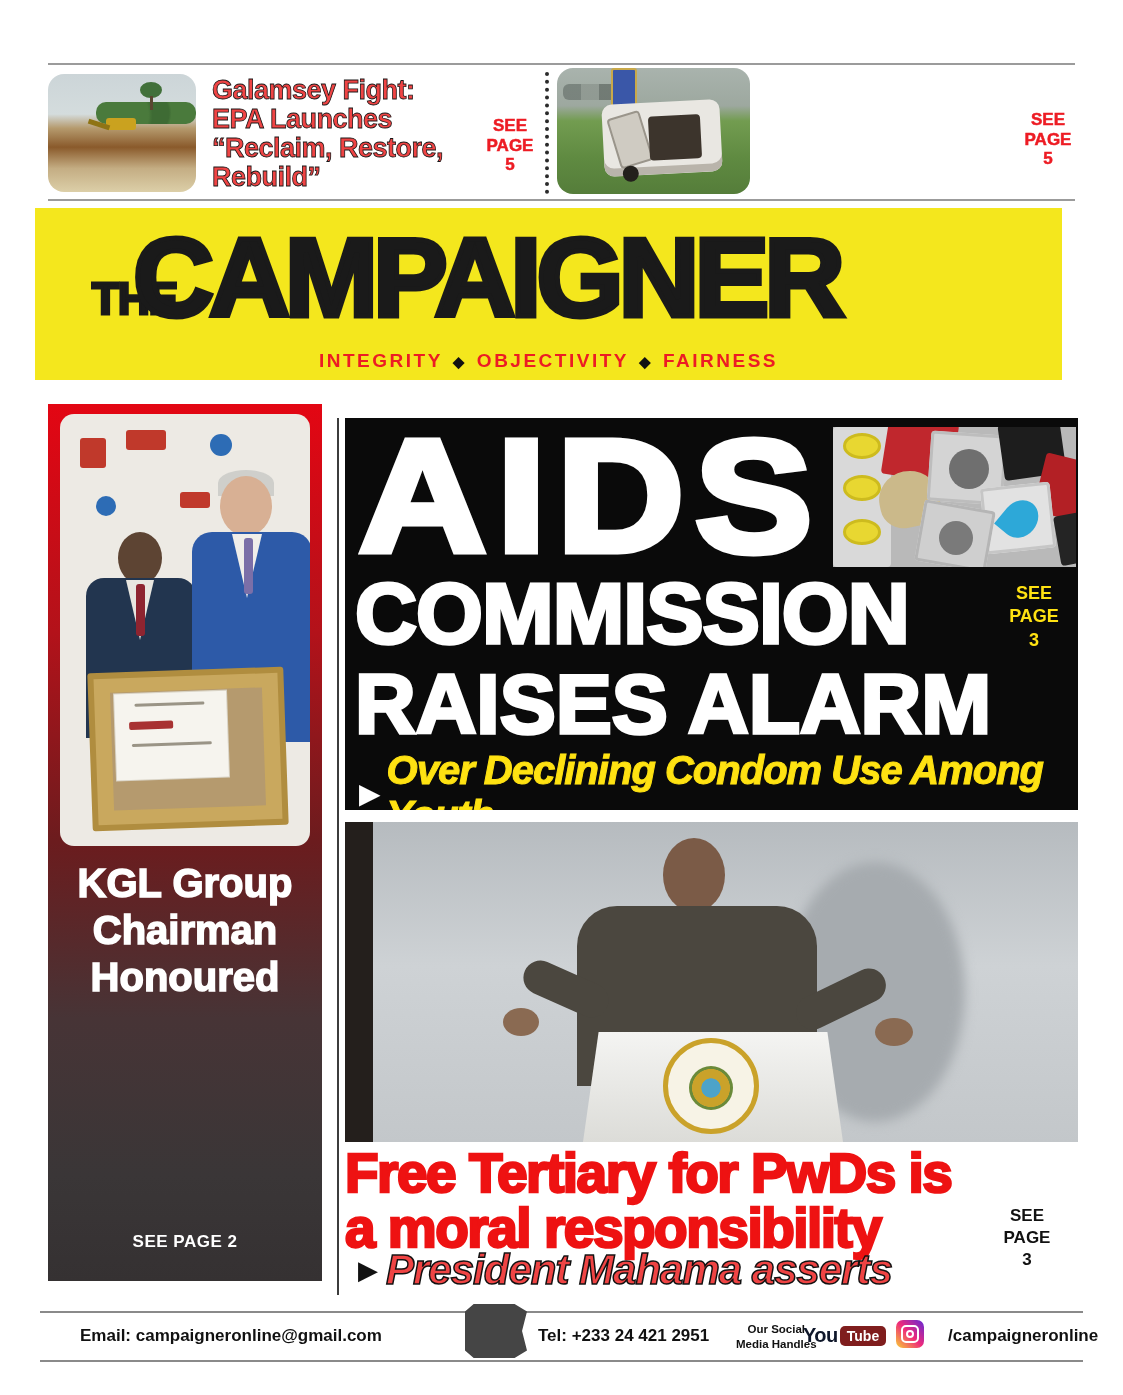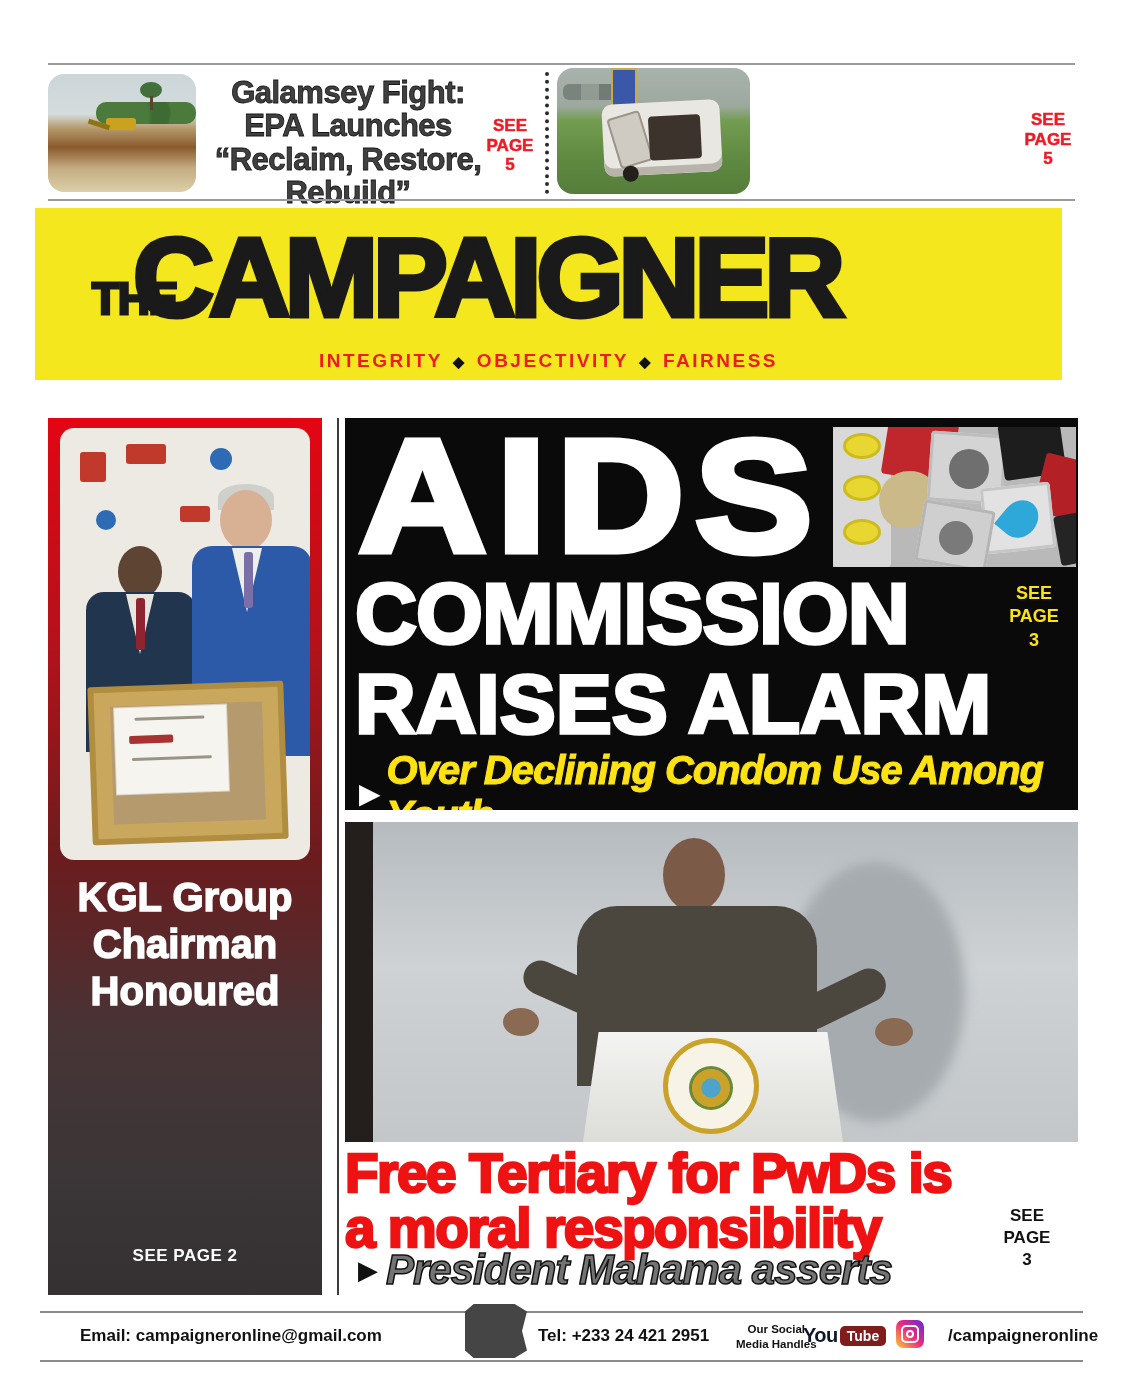--- a/index.html
+++ b/index.html
@@ -3,21 +3,21 @@
 <meta charset="utf-8">
 <style>
   * { margin:0; padding:0; box-sizing:border-box; }
   body { background:#ffffff; font-family:"Liberation Sans", sans-serif; }
   .page { position:relative; width:1123px; height:1395px; background:#ffffff; overflow:hidden; }
   .pre { white-space:pre-line; }
   .hairline { position:absolute; left:48px; width:1027px; height:2px; background:#9b9b9b; }
 
   
   .strip-img { position:absolute; border-radius:16px; overflow:hidden; }
-  .strip-head { position:absolute; font-weight:bold; font-size:31px; line-height:1.08; letter-spacing:-0.5px; color:#404040;text-align:center; -webkit-text-stroke:0.8px #161616; }
+  .strip-head { position:absolute; font-weight:bold; font-size:27px; line-height:1.08; letter-spacing:-0.5px; color:#ef4444; -webkit-text-stroke:0.8px #161616; }
   .see-red { position:absolute; color:#ed1c24; font-weight:bold; font-size:17px; line-height:1.15; text-align:center; -webkit-text-stroke:0.5px #ed1c24; }
   .dotted-div { position:absolute; left:545px; top:72px; height:122px; width:0; border-left:4px dotted #2b2b2b; }
 
   
   .art-galamsey { position:absolute; left:48px; top:74px; width:148px; height:118px;
     background:linear-gradient(180deg,#ccd5d8 0%,#d4dcdd 34%,#b59a6d 46%,#8a5a2b 62%,#c4ad83 80%,#dccfa8 100%); }
   .g-trees { position:absolute; right:0; top:28px; width:100px; height:22px; border-radius:10px;
     background:radial-gradient(circle at 20% 60%, #4a7a3c 0 40%, transparent 45%),radial-gradient(circle at 50% 50%, #3e6b34 0 45%, transparent 50%),radial-gradient(circle at 80% 60%, #4a7a3c 0 42%, transparent 48%); }
   .g-tree { position:absolute; right:34px; top:8px; width:22px; height:16px; border-radius:50%; background:#41703a; }
   .g-trunk { position:absolute; right:43px; top:22px; width:3px; height:14px; background:#5a4630; }
@@ -40,21 +40,21 @@
   .mast-the { position:absolute; left:57px; top:66px; font-size:44px; font-weight:bold; color:#1a1a1a; -webkit-text-stroke:3px #1a1a1a; letter-spacing:-1px; }
   .mast-name { position:absolute; left:98px; top:14px; font-size:112px; font-weight:bold; color:#1a1a1a; -webkit-text-stroke:5px #1a1a1a; letter-spacing:-5px; line-height:1; }
   .mast-tagline { position:absolute; left:0; bottom:8px; width:100%; text-align:center; font-size:19px; font-weight:bold; color:#ec1c24; letter-spacing:2.5px; }
   .mast-tagline .diamond { color:#111111; font-size:15px; padding:0 10px; }
 
   
   .infobar { position:absolute; left:48px; top:380px; width:1027px; height:27px; background:#0d0d0d; color:#ffffff;
     display:flex; align-items:center; justify-content:space-between; padding:0 16px; font-size:15.5px; font-weight:bold; }
 
   
-  .sidebar { position:absolute; left:48px; top:418px; width:274px; height:877px;
+  .sidebar { position:absolute; left:48px; top:404px; width:274px; height:877px;
     background:linear-gradient(180deg,#e30613 0%,#b3121a 26%,#6b1c1e 50%,#473436 70%,#3a3637 88%,#353132 100%); }
   .art-award { position:absolute; left:12px; top:10px; width:250px; height:432px; border-radius:14px; background:#edeae4; overflow:hidden; }
   .aw-logo { position:absolute; border-radius:3px; }
   .aw-man1-head { position:absolute; left:58px; top:118px; width:44px; height:52px; border-radius:50%; background:#5d4433; }
   .aw-man1-body { position:absolute; left:26px; top:164px; width:110px; height:160px; border-radius:18px 18px 0 0; background:#22354f; }
   .aw-man1-shirt { position:absolute; left:66px; top:166px; width:28px; height:60px; background:#e8e6e0; clip-path:polygon(50% 0,100% 0,50% 100%,0 0); }
   .aw-man1-tie { position:absolute; left:76px; top:170px; width:9px; height:52px; background:#8e2430; border-radius:3px; }
   .aw-man2-head { position:absolute; left:160px; top:62px; width:52px; height:60px; border-radius:50%; background:#d8b094; }
   .aw-man2-hair { position:absolute; left:158px; top:56px; width:56px; height:26px; border-radius:50% 50% 0 0; background:#cfcfcb; }
   .aw-man2-body { position:absolute; left:132px; top:118px; width:120px; height:210px; border-radius:20px 20px 0 0; background:#2d5aa8; }
@@ -111,21 +111,21 @@
   .mh-podium { position:absolute; left:238px; top:210px; width:260px; height:110px; background:linear-gradient(180deg,#f4f4f2,#dcdcd8); clip-path:polygon(6% 0,94% 0,100% 100%,0 100%); }
   .mh-seal { position:absolute; left:318px; top:216px; width:96px; height:96px; border-radius:50%; background:#f7f3e6; border:5px solid #caa22a; }
   .mh-seal-in { position:absolute; left:344px; top:244px; width:44px; height:44px; border-radius:50%;
     background:radial-gradient(circle at 50% 50%, #4da3c9 0 30%, #caa22a 32% 60%, #6a8a3a 62%); }
 
   
   .story2-head { position:absolute; left:345px; top:1146px; color:#ee1212; font-size:55px; font-weight:bold; line-height:1.0; letter-spacing:-1.5px; -webkit-text-stroke:2.5px #ee1212; }
   .see-black { position:absolute; left:995px; top:1205px; width:64px; color:#111111; font-size:17px; font-weight:bold; line-height:1.3; text-align:center; }
   .story2-sub { position:absolute; left:358px; top:1246px; display:flex; align-items:center; }
   .story2-sub .arrow { color:#111111; font-size:26px; margin-right:8px; }
-  .story2-sub .txt { color:#737373; font-size:42px; font-weight:bold; font-style:italic; -webkit-text-stroke:1.5px #111111; letter-spacing:-1px; }
+  .story2-sub .txt { color:#ef4444; font-size:42px; font-weight:bold; font-style:italic; -webkit-text-stroke:1.5px #111111; letter-spacing:-1px; }
 
   
   .foot-line { position:absolute; left:40px; width:1043px; height:2px; background:#8a8a8a; }
   .footer-item { position:absolute; top:1326px; font-size:17px; font-weight:bold; color:#111111; }
   .foot-shape { position:absolute; left:465px; top:1304px; width:62px; height:54px; background:#454545;
     clip-path:polygon(14% 0,80% 0,100% 14%,92% 50%,100% 86%,80% 100%,14% 100%,0 86%,0 14%); }
   .foot-social-label { position:absolute; left:736px; top:1322px; font-size:11.5px; font-weight:bold; color:#111111; text-align:center; line-height:1.3; }
   .yt { position:absolute; left:803px; top:1324px; display:flex; align-items:center; }
   .yt-you { font-size:20px; font-weight:bold; color:#0f172a; letter-spacing:-0.5px; }
   .yt-tube { margin-left:2px; background:#7f1d1d; color:#ffffff; font-size:14px; font-weight:bold; padding:2px 7px; border-radius:5px; }

